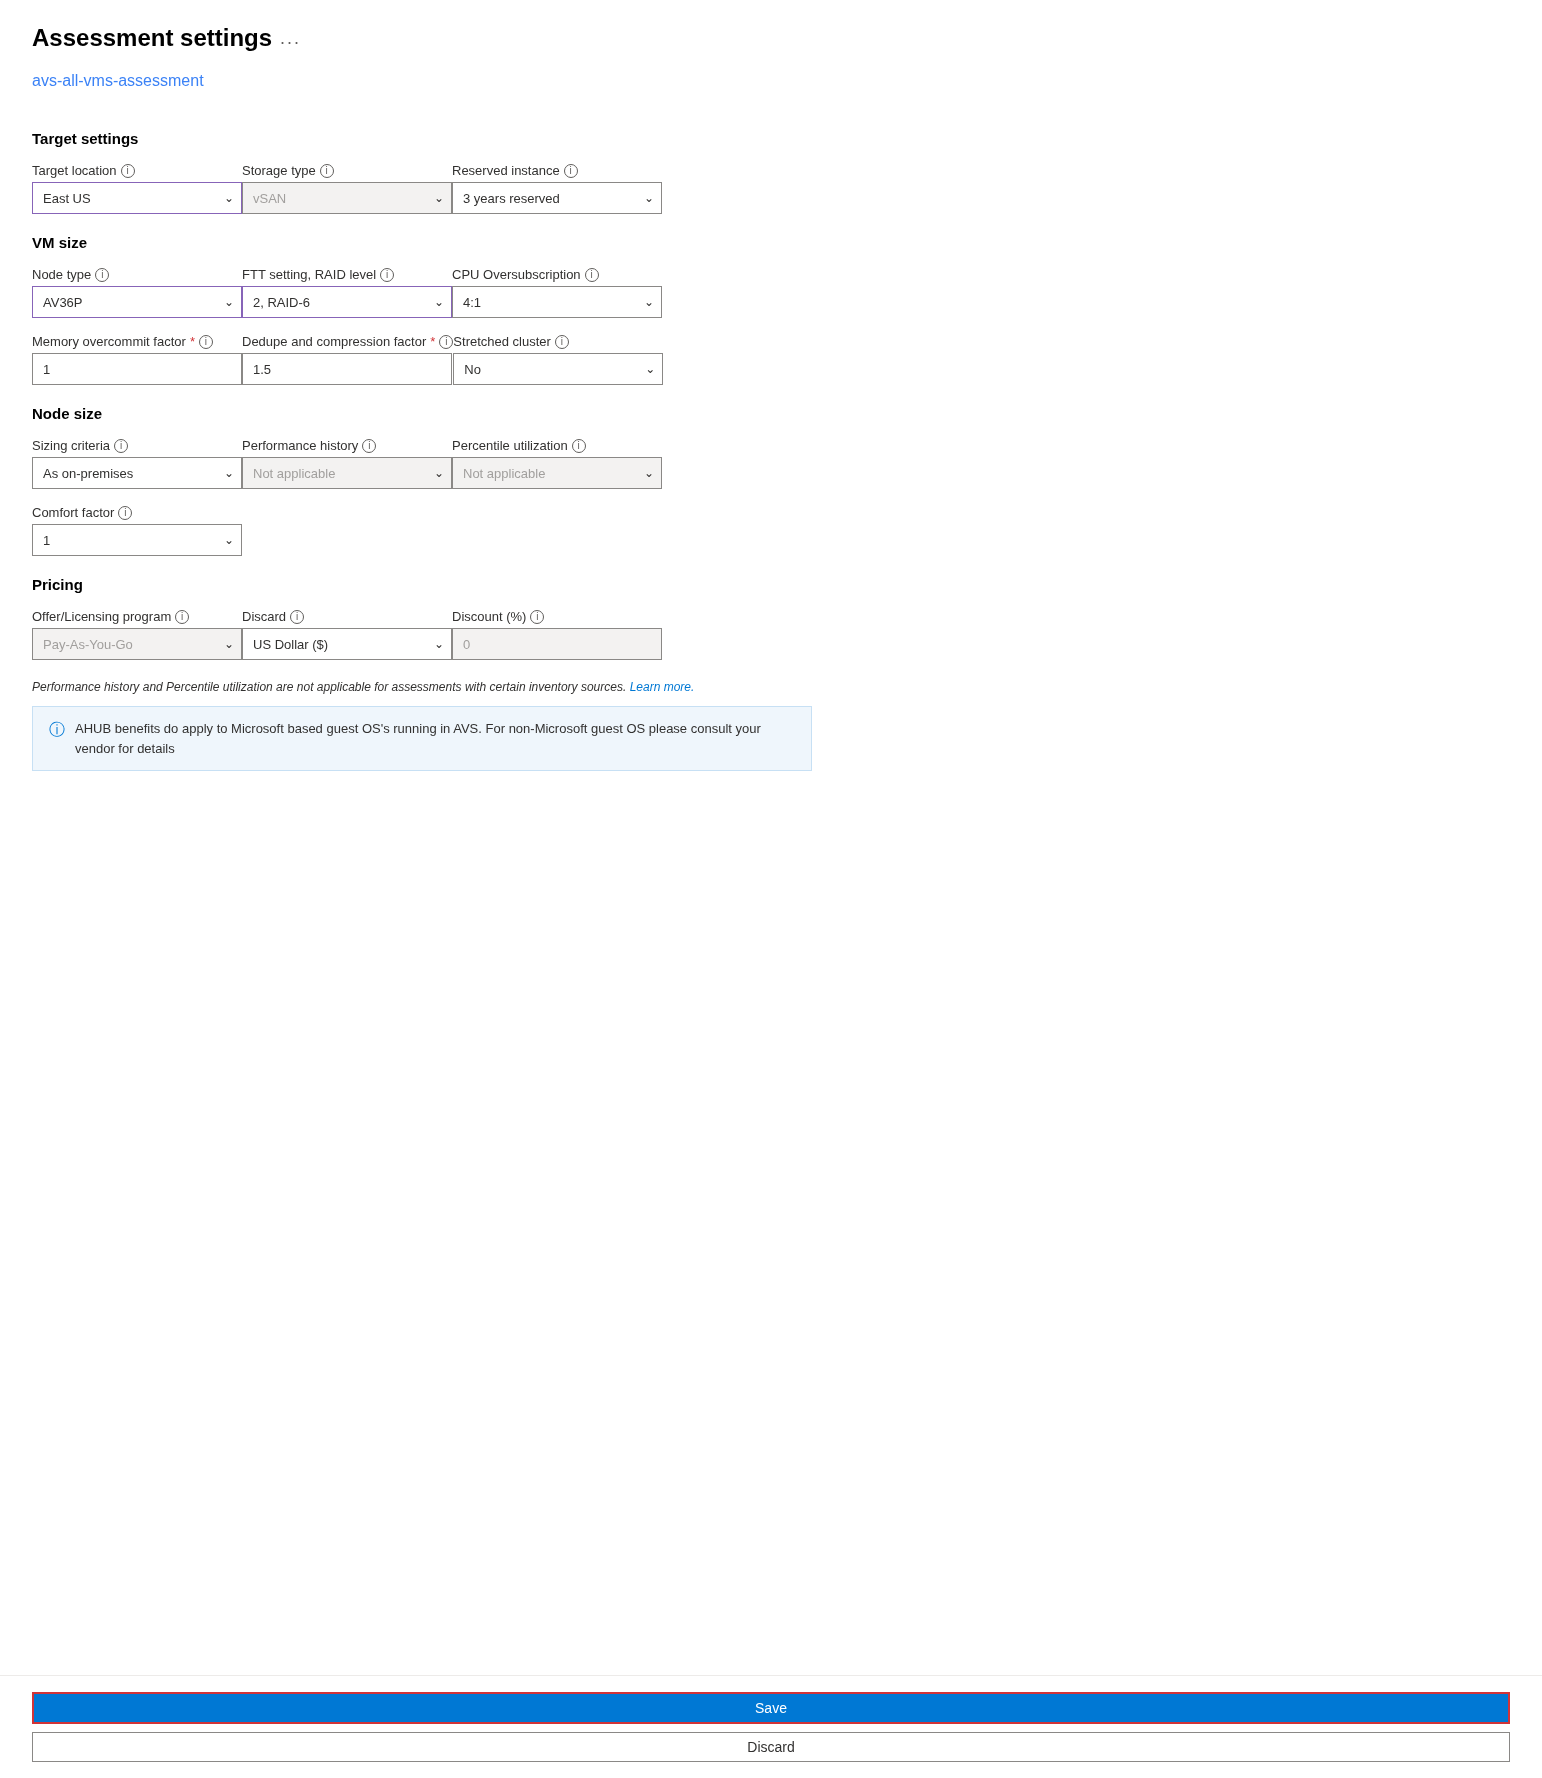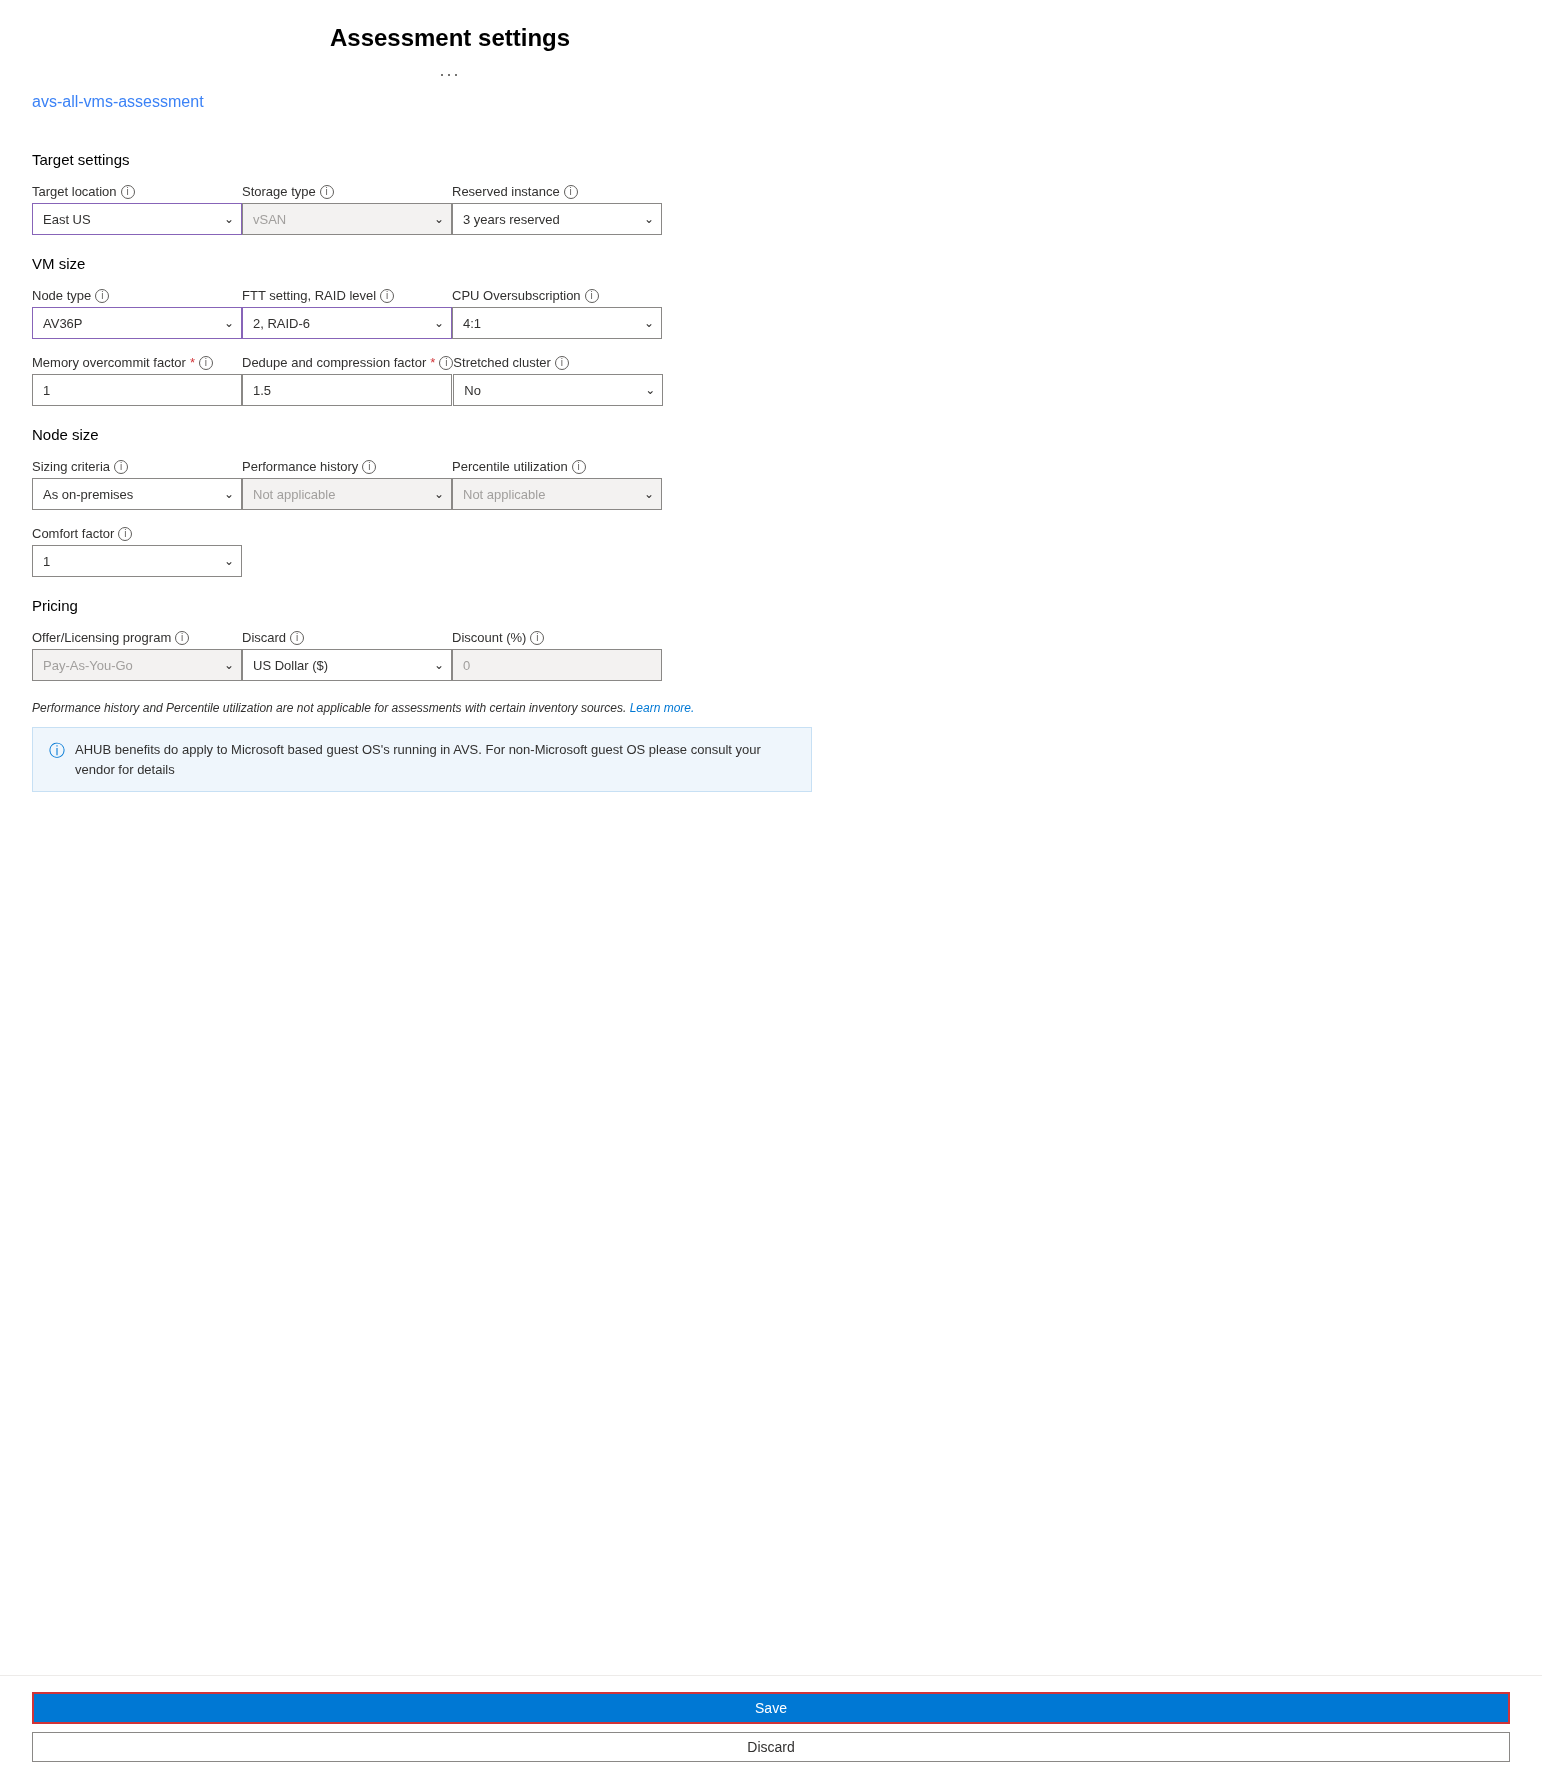--- a/index.html
+++ b/index.html
@@ -14,42 +14,41 @@
     }
     .page-container {
       flex: 1;
       padding: 24px 32px;
       max-width: 900px;
     }
     .title-row {
       display: flex;
       align-items: center;
       gap: 8px;
-      margin-bottom: 12px;
-      flex-direction: column;
+      margin-bottom: 20px;
     }
     .page-title {
       font-size: 24px;
       font-weight: 600;
       color: #000000;
     }
     .more-icon {
       font-size: 18px;
       color: #605e5c;
       cursor: pointer;
       letter-spacing: 2px;
     }
     .subtitle {
       font-size: 16px;
       color: #3b82f6;
       margin-bottom: 40px;
     }
     .section-title {
       font-size: 15px;
-      font-weight: 400;
+      font-weight: 700;
       color: #000000;
       margin-bottom: 16px;
       margin-top: 8px;
     }
     .form-section {
       margin-bottom: 20px;
     }
     .fields-row {
       display: flex;
       margin-bottom: 16px;

